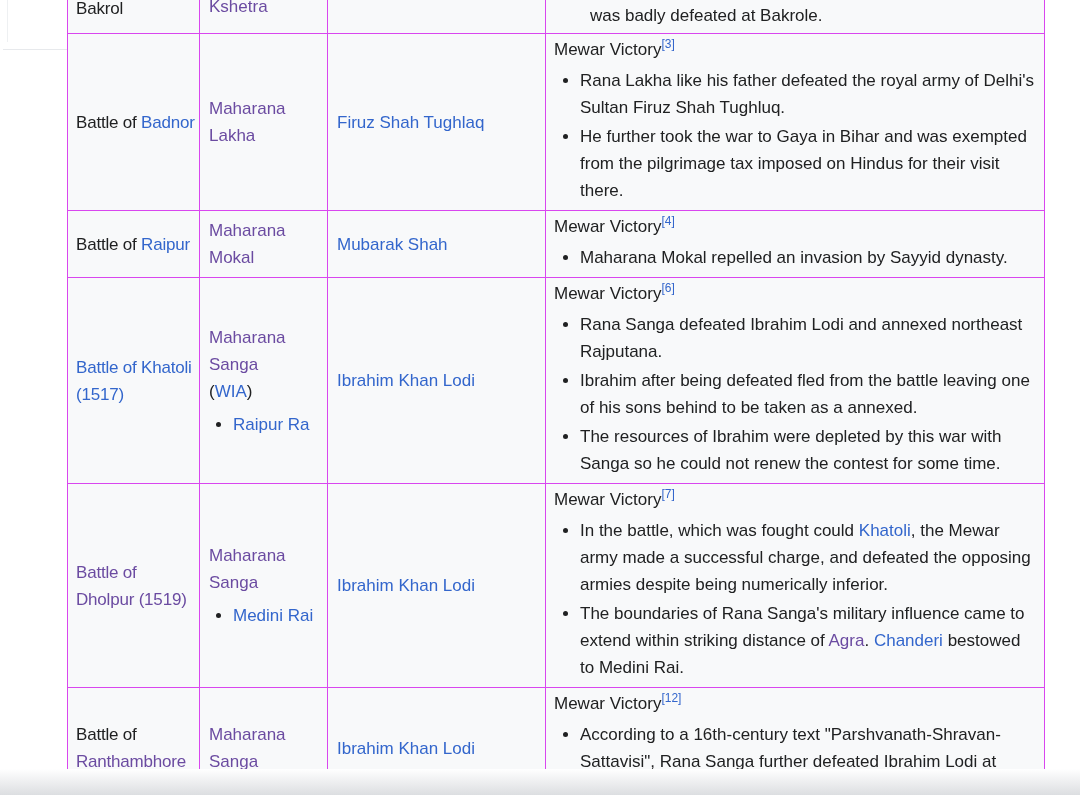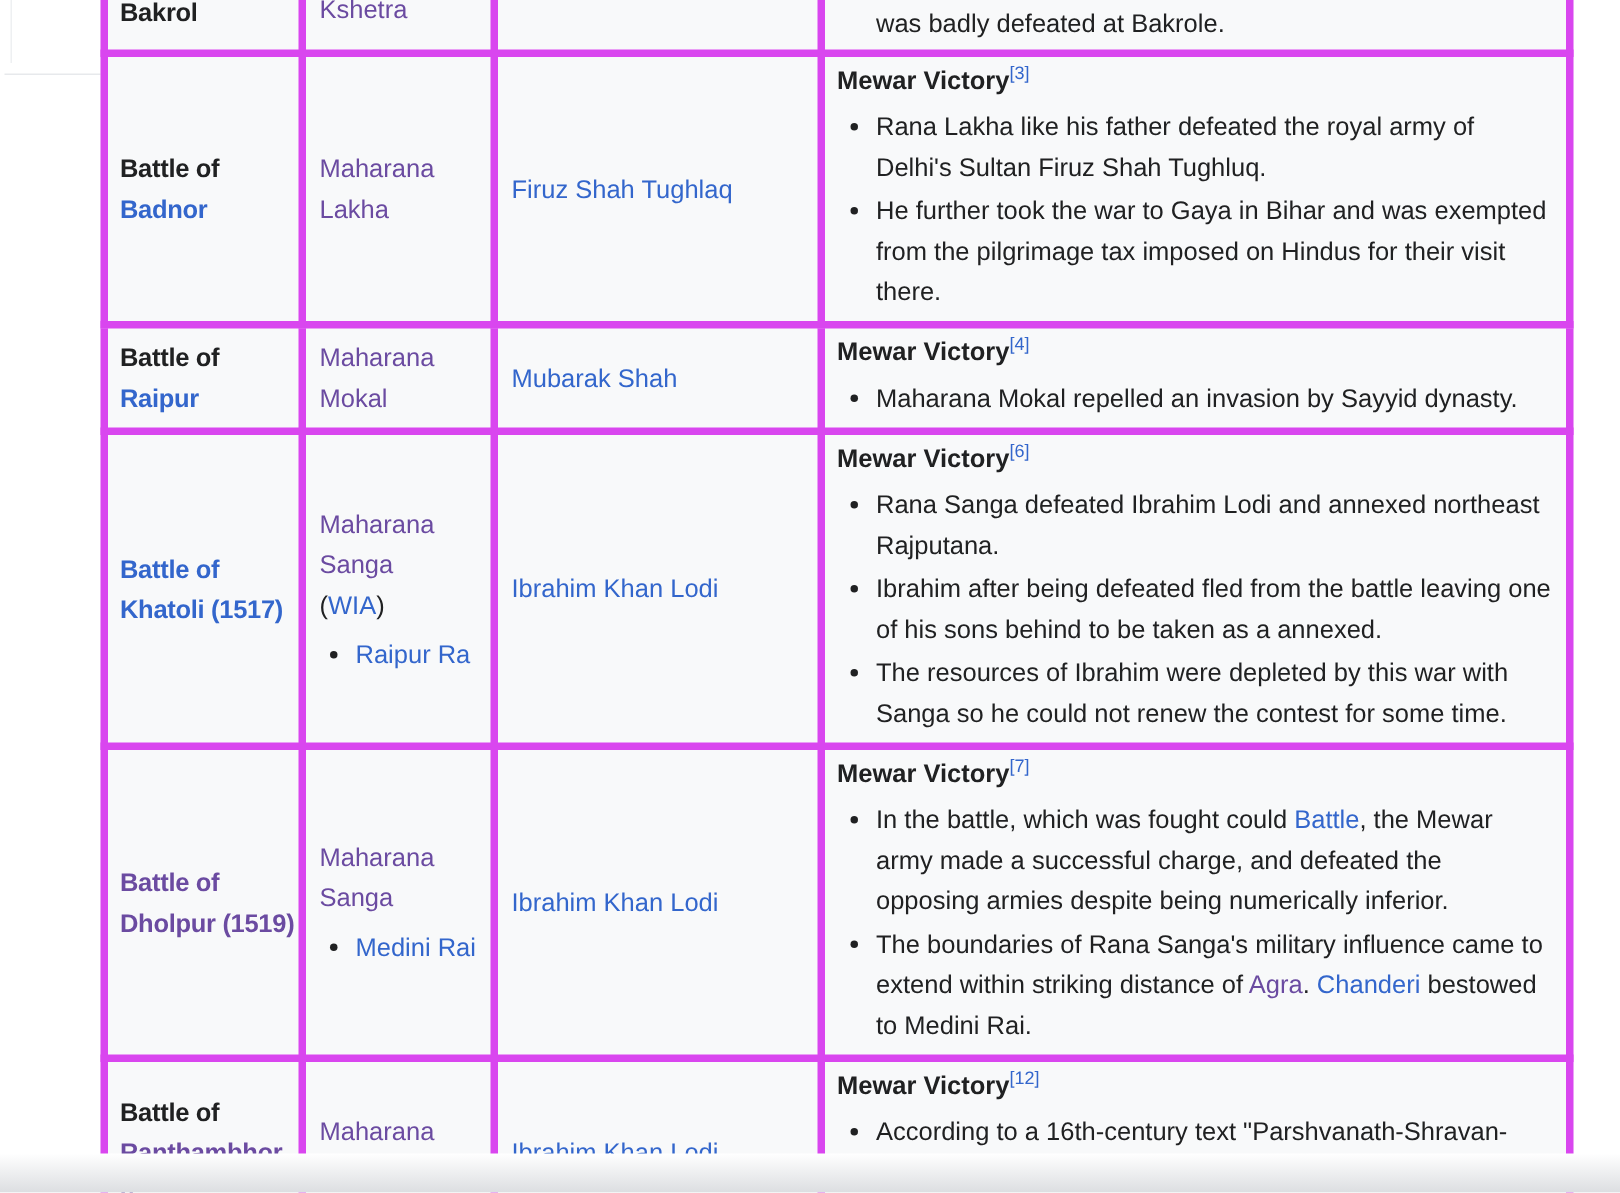--- a/index.html
+++ b/index.html
@@ -11,40 +11,40 @@
   }
   
   .sb-edge{position:absolute;left:7px;top:0;width:1px;height:42px;background:#eef0f2}
   .sb-divider{position:absolute;left:3px;top:49px;width:73px;height:1px;background:#e7e9ec}
 
   table.wikitable{
     position:absolute;left:67px;top:0;width:977px;
     border-collapse:collapse;table-layout:fixed;background:#f8f9fa;
   }
   .wikitable td{
-    border:5px solid #d946ef;vertical-align:middle;
+    border:1px solid #d946ef;vertical-align:middle;
     padding:6px 8px 6px 9px;word-wrap:break-word;overflow:hidden;
   }
   tr.first td{border-top:none}
   td.battle{padding:6px 2px 6px 8px;letter-spacing:-0.2px}
   td.clip{vertical-align:top}
   .offb{margin-top:-11px}
   .offc{margin-top:-13px}
   td.result{vertical-align:top;padding:2px 10px 4px 8px}
   .rhead{margin:0}
   td.result ul{margin:4px 0 0;padding-left:26px}
   td.result li{margin:0 0 2px}
   td.cmdr ul{margin:6px 0 0;padding-left:24px}
   td.cmdr li{margin:0}
   .paren{}
-  .cont{margin-left:26px}
+  .cont{margin-left:36px}
   a{text-decoration:none;cursor:pointer}
   a.l{color:#3366cc}
   a.v{color:#6b4ba1}
-  .bold{font-weight:700}
+  .bold{font-weight:400}
   sup.ref{font-size:12px;line-height:0;vertical-align:super;letter-spacing:0}
   sup.ref a{color:#3366cc}
   .fade{
     position:absolute;left:0;top:769px;width:1080px;height:26px;
     background:linear-gradient(180deg,#ffffff 0%,#dcdee1 100%);
   }
 </style>
 </head>
 <body>
 
@@ -140,21 +140,21 @@
           <ul>
             <li><a class="l">Medini Rai</a></li>
           </ul>
         </td>
         <td class="opp">
           <div><a class="l">Ibrahim Khan Lodi</a></div>
         </td>
         <td class="result">
           <div class="rhead"><span class="bold">Mewar Victory</span><sup class="ref"><a>[7]</a></sup></div>
           <ul>
-            <li><span>In the battle, which was fought could </span><a class="l">Battle</a><span>, the Mewar army made a successful charge, and defeated the opposing armies despite being numerically inferior.</span></li>
+            <li><span>In the battle, which was fought could </span><a class="l">Khatoli</a><span>, the Mewar army made a successful charge, and defeated the opposing armies despite being numerically inferior.</span></li>
             <li><span>The boundaries of Rana Sanga's military influence came to extend within striking distance of </span><a class="v">Agra</a><span>. </span><a class="l">Chanderi</a><span> bestowed to Medini Rai.</span></li>
           </ul>
         </td>
       </tr>
       <tr style="height: 120px;">
         <td class="battle">
           <div><span class="bold">Battle of </span><a class="v bold">Ranthambhore</a></div>
         </td>
         <td class="cmdr">
           <div><a class="v">Maharana Sanga</a></div>

